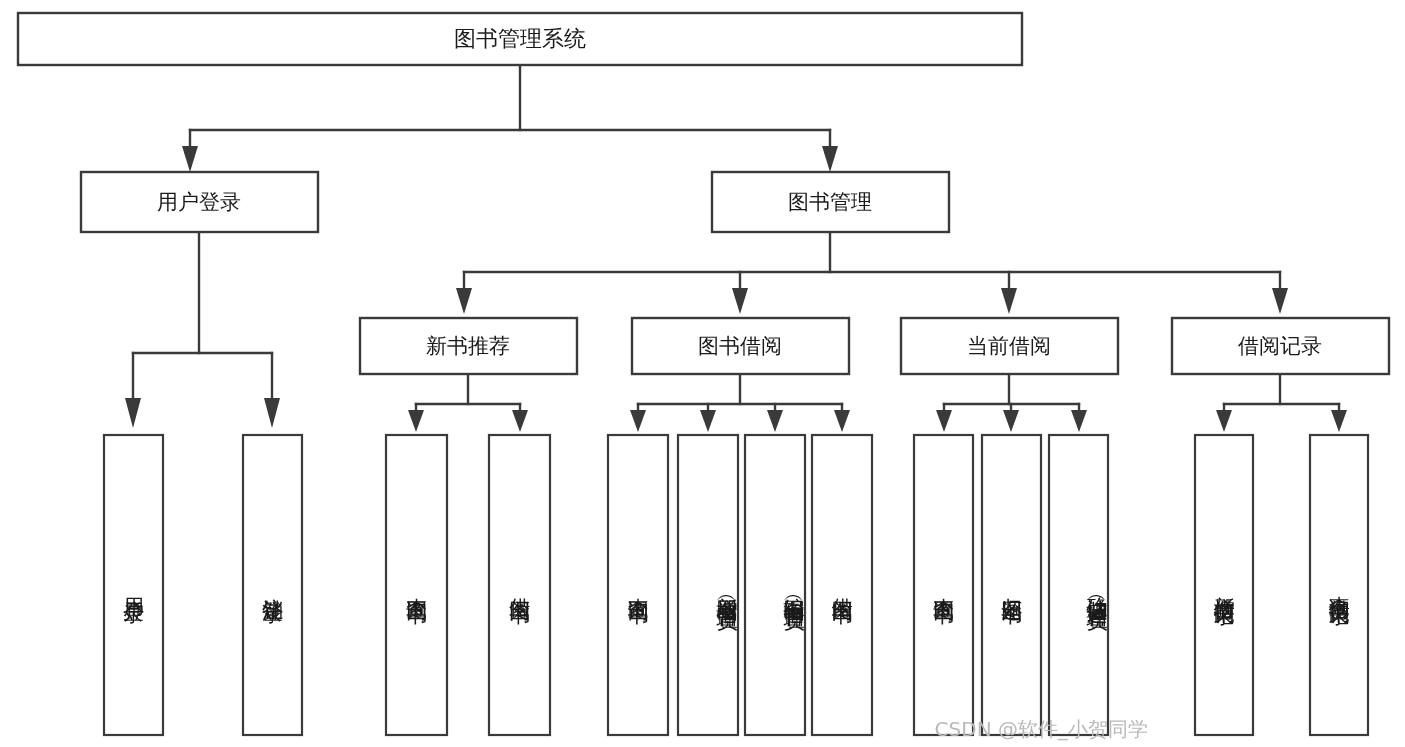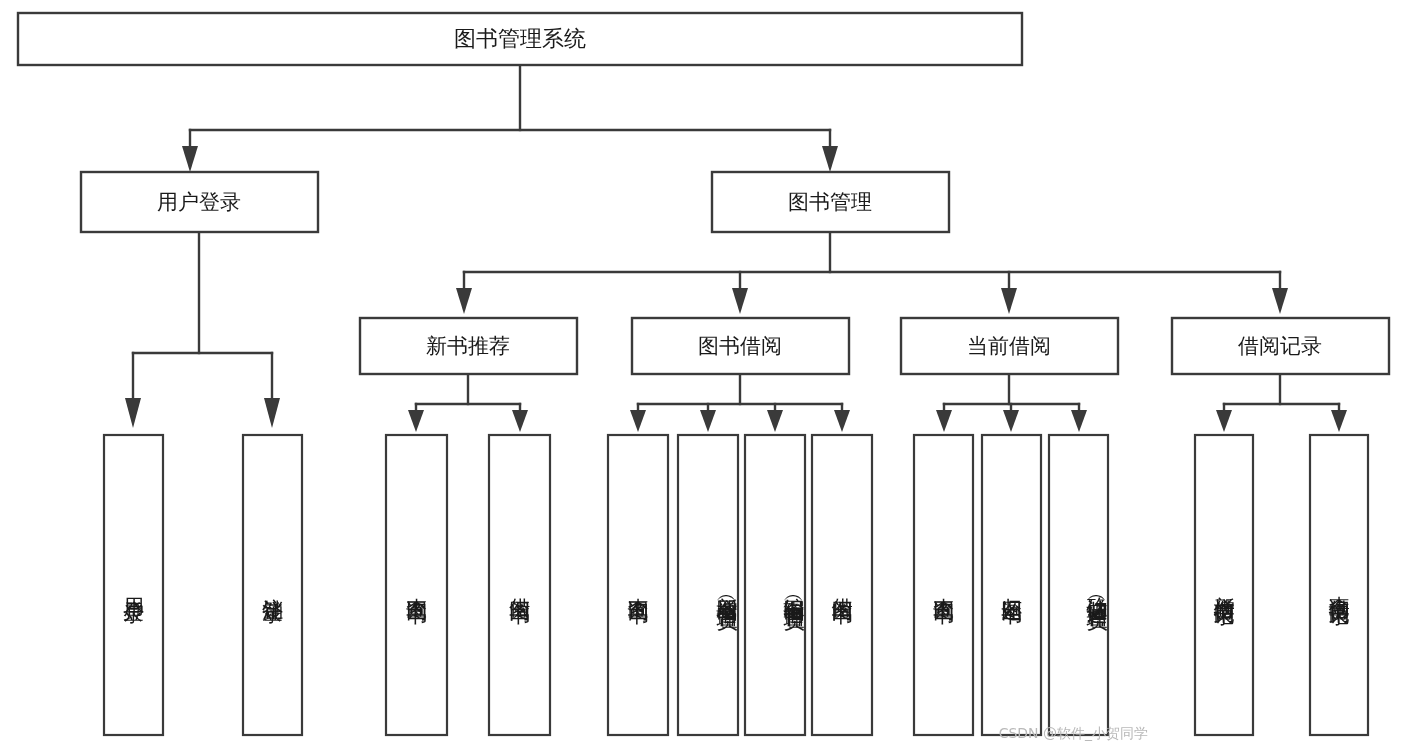--- a/index.html
+++ b/index.html
@@ -73,21 +73,21 @@
     align-items: center;
     justify-content: center;
     white-space: nowrap;
     pointer-events: none;
   }
   .watermark {
     position: absolute;
     right: 8px;
     bottom: 4px;
     font-family: "DejaVu Sans", "Liberation Sans", sans-serif;
-    font-size: 14px;
+    font-size: 20px;
     color: #b9b9b9;
     white-space: nowrap;
     pointer-events: none;
   }
 </style>
 </head>
 <body>
 
 <div id="diagram-root">
 

